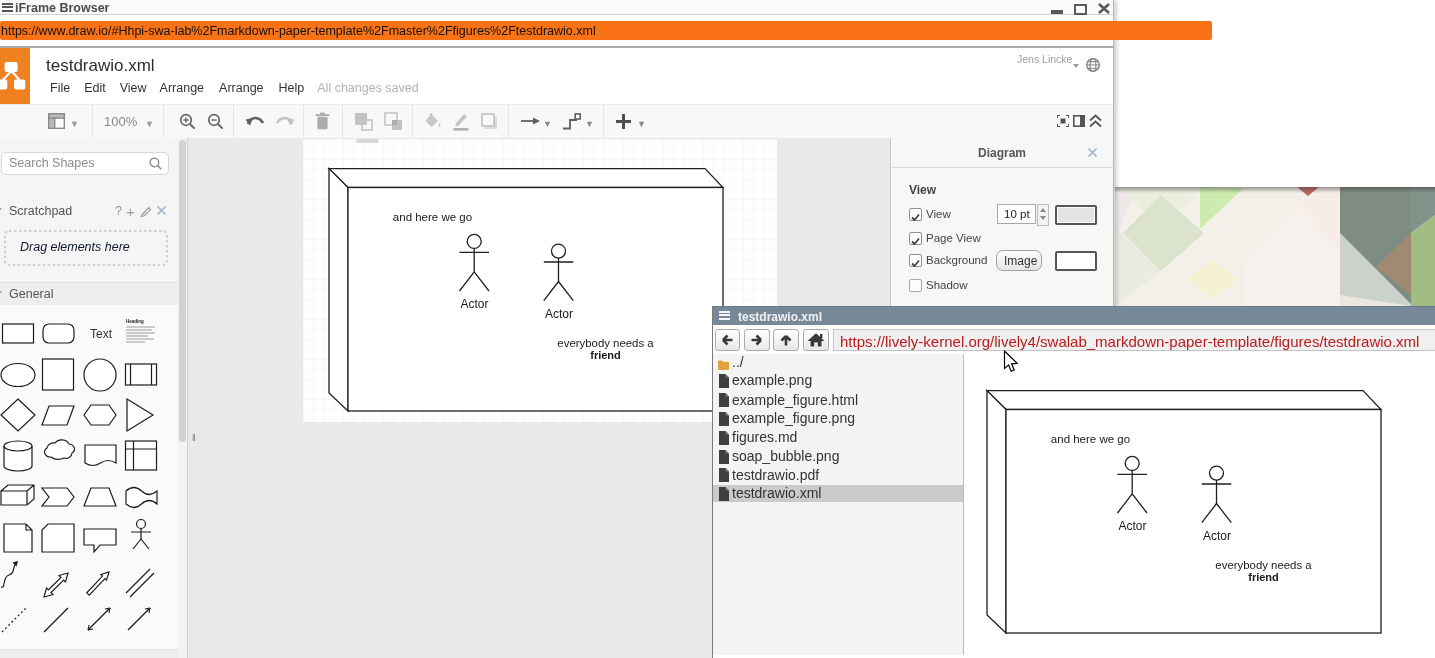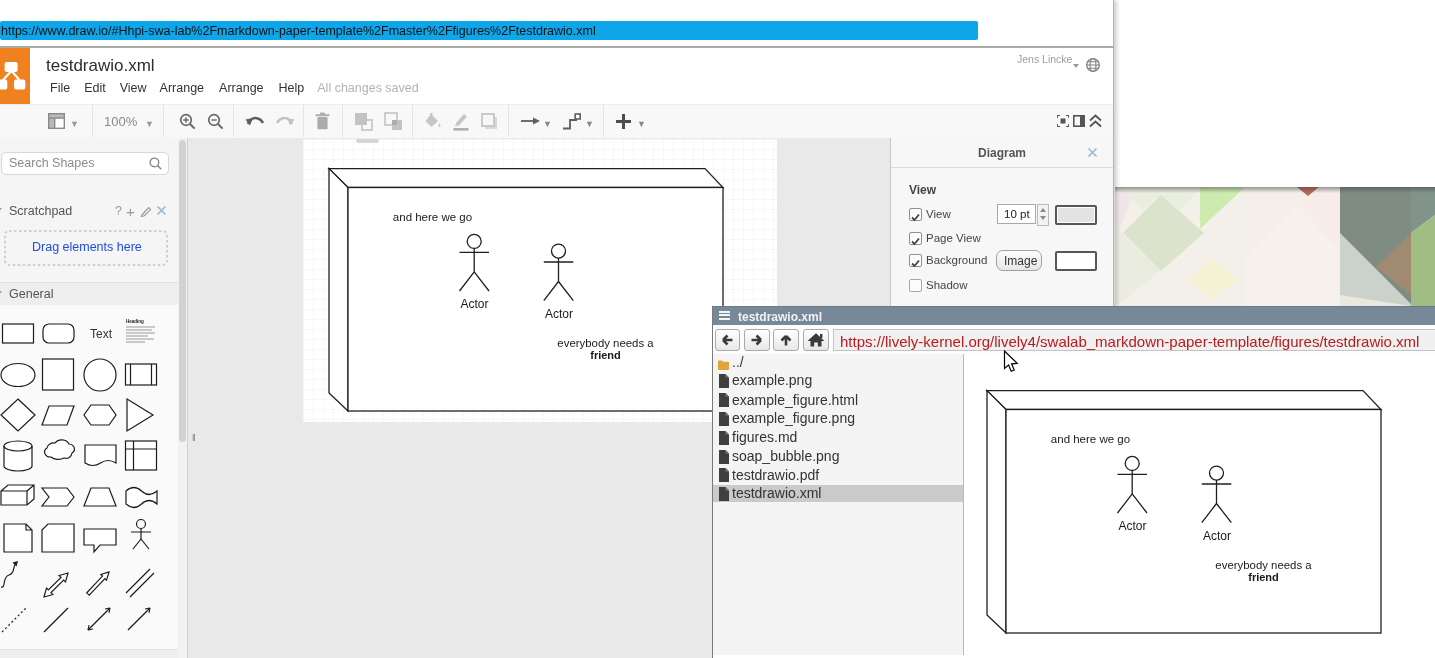--- a/index.html
+++ b/index.html
@@ -60,22 +60,36 @@
   <linearGradient id="topshadow" x1="0" y1="0" x2="0" y2="1">
     <stop offset="0" stop-color="#3c3c3c" stop-opacity="0.5"></stop>
     <stop offset="1" stop-color="#3c3c3c" stop-opacity="0"></stop>
   </linearGradient>
   </defs>
 </svg>
 </div>
 
 <div class="abs" id="win1" style="left:0;top:0;width:1113px;height:658px;background:#fff;border-right:1px solid #b4b4b4;box-shadow:3px 0 4px rgba(0,0,0,0.18);">
 
-
-  <div class="abs" style="left:0;top:21px;width:978px;height:19px;background:#0ea5e9;border-radius:2px;">
+  <div class="abs" style="left:0;top:0;width:1113px;height:14px;background:#fafafa;border-bottom:1px solid #cfcfcf;">
+    <div class="abs" style="left:2px;top:3px;width:11px;height:9px;">
+      <div style="height:2px;background:#555;margin-bottom:1.4px;"></div>
+      <div style="height:2px;background:#555;margin-bottom:1.4px;"></div>
+      <div style="height:2px;background:#555;"></div>
+    </div>
+    <div class="abs nowrap" style="left:15px;top:1px;font-size:12.5px;font-weight:bold;color:#4c4c4c;">iFrame Browser</div>
+
+    <div class="abs" style="left:1051px;top:10px;width:12px;height:3.5px;background:#5a5a5a;"></div>
+    <div class="abs" style="left:1074px;top:4px;width:8.5px;height:6.5px;border:2.4px solid #5a5a5a;"></div>
+    <svg class="abs" style="left:1098px;top:3px;" width="12" height="11" viewBox="0 0 12 11">
+      <path d="M1,1 L11,10 M11,1 L1,10" stroke="#5a5a5a" stroke-width="2.6"></path>
+    </svg>
+  </div>
+
+  <div class="abs" style="left:0;top:21px;width:1204px;height:19px;background:#f97316;border-radius:2px;padding-left:8px;">
     <div class="abs nowrap" style="left:1px;top:3px;font-size:12.5px;color:#111;">https://www.draw.io/#Hhpi-swa-lab%2Fmarkdown-paper-template%2Fmaster%2Ffigures%2Ftestdrawio.xml</div>
   </div>
 
   <div class="abs" style="left:0;top:46px;width:1113px;height:2px;background:#a9a9a9;"></div>
 
   <div class="abs" style="left:0;top:48px;width:1113px;height:57px;background:#fff;">
     <div class="abs" style="left:0;top:0;width:30px;height:57px;background:#ef8121;overflow:hidden;">
       <svg width="30" height="57" viewBox="0 0 30 57">
         <g fill="none" stroke="#fff" stroke-width="2.2">
           <path d="M11.3,23 L3,32 M11.6,23 L19.5,32"></path>
@@ -238,21 +252,21 @@
         </svg>
         <svg class="abs" style="left:156px;top:5px;" width="11" height="11" viewBox="0 0 11 11">
           <path d="M1.5,1.5 L9.5,9.5 M9.5,1.5 L1.5,9.5" stroke="#9fb6cc" stroke-width="1.7"></path>
         </svg>
       </div>
 
       <div class="abs" style="left:4px;top:92px;width:164px;height:36px;">
         <svg width="164" height="36" viewBox="0 0 164 36">
             <rect x="1" y="1" width="162" height="34" rx="4" fill="none" stroke="#cfcfcf" stroke-width="2" stroke-dasharray="2.5,2.5"></rect>
           </svg>
-        <div class="abs nowrap" style="left:28px;top:10px;font-size:12.5px;color:#1d4ed8;">Drag elements here</div>
+        <div class="abs nowrap" style="left:16px;top:10px;font-size:12.5px;color:#0f172a;font-style:italic;">Drag elements here</div>
       </div>
 
       <div class="abs" style="left:0;top:144px;width:178px;height:22px;background:#eeeeee;border-top:1px solid #e2e2e2;border-bottom:1px solid #e2e2e2;">
         <div class="abs" style="left:-6px;top:8px;width:0;height:0;border-left:4px solid transparent;border-right:4px solid transparent;border-top:5px solid #9a9a9a;"></div>
         <div class="abs nowrap" style="left:9px;top:4px;font-size:12.5px;color:#545454;">General</div>
       </div>
 
       <div class="abs" style="left:0;top:167px;width:178px;height:344px;background:#fafafa;"></div>
       <svg class="abs" style="left:0;top:167px;" width="178" height="343" viewBox="0 0 178 343">
         <g fill="#fff" stroke="#1c1c1c" stroke-width="1.2">

